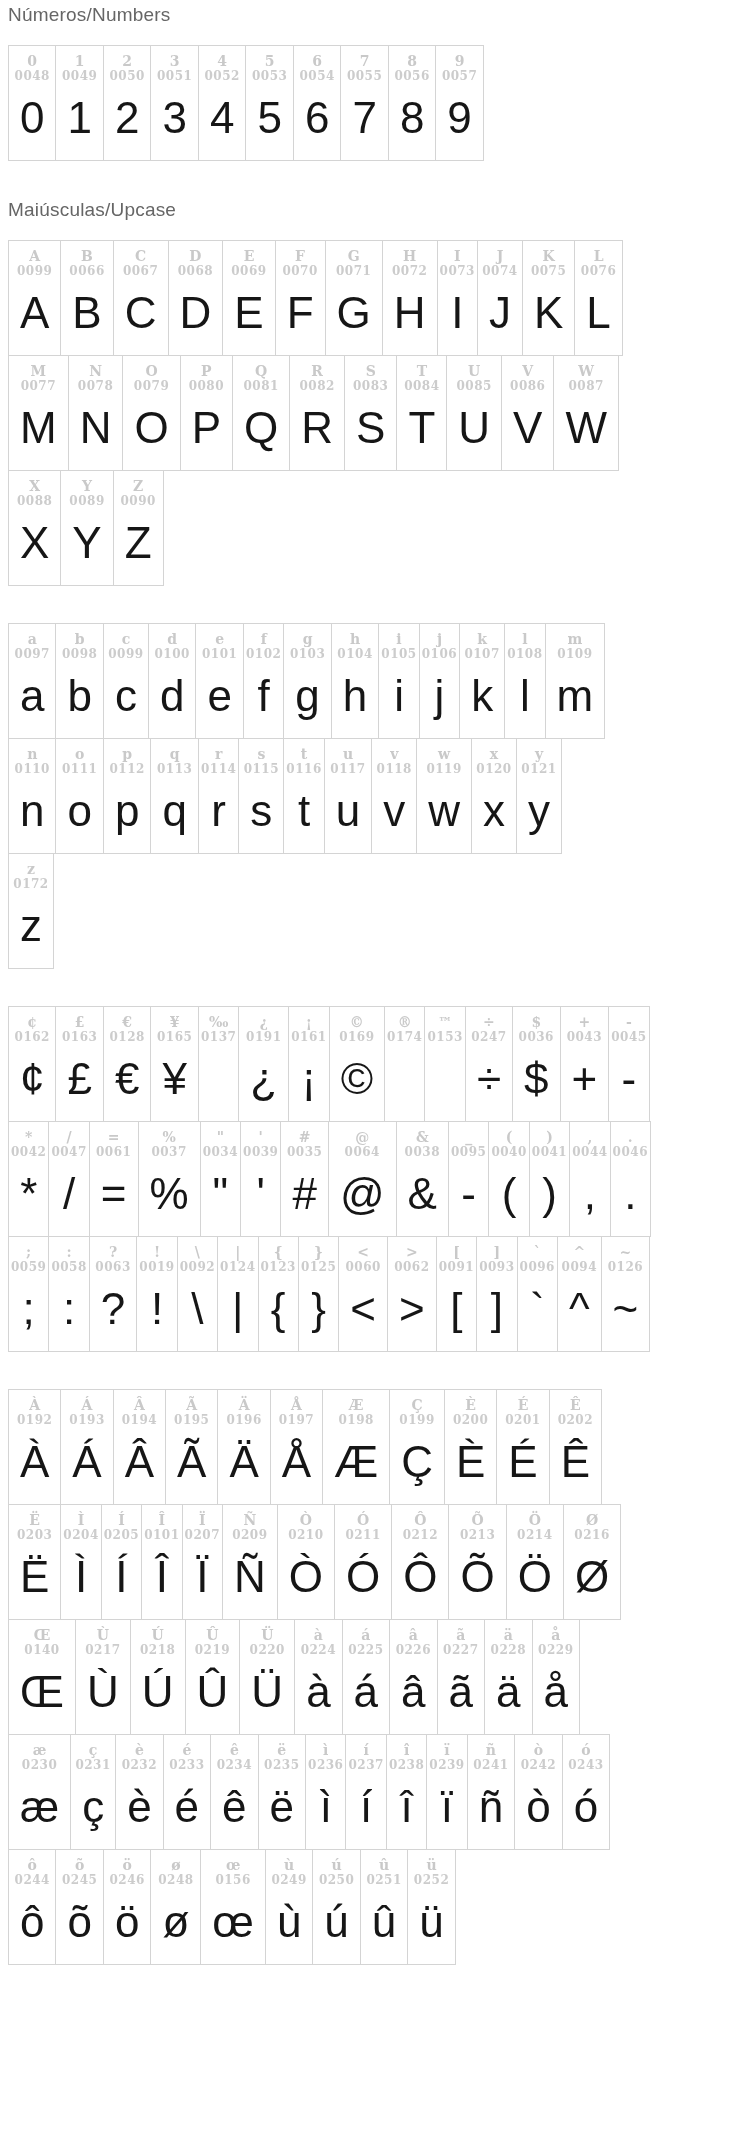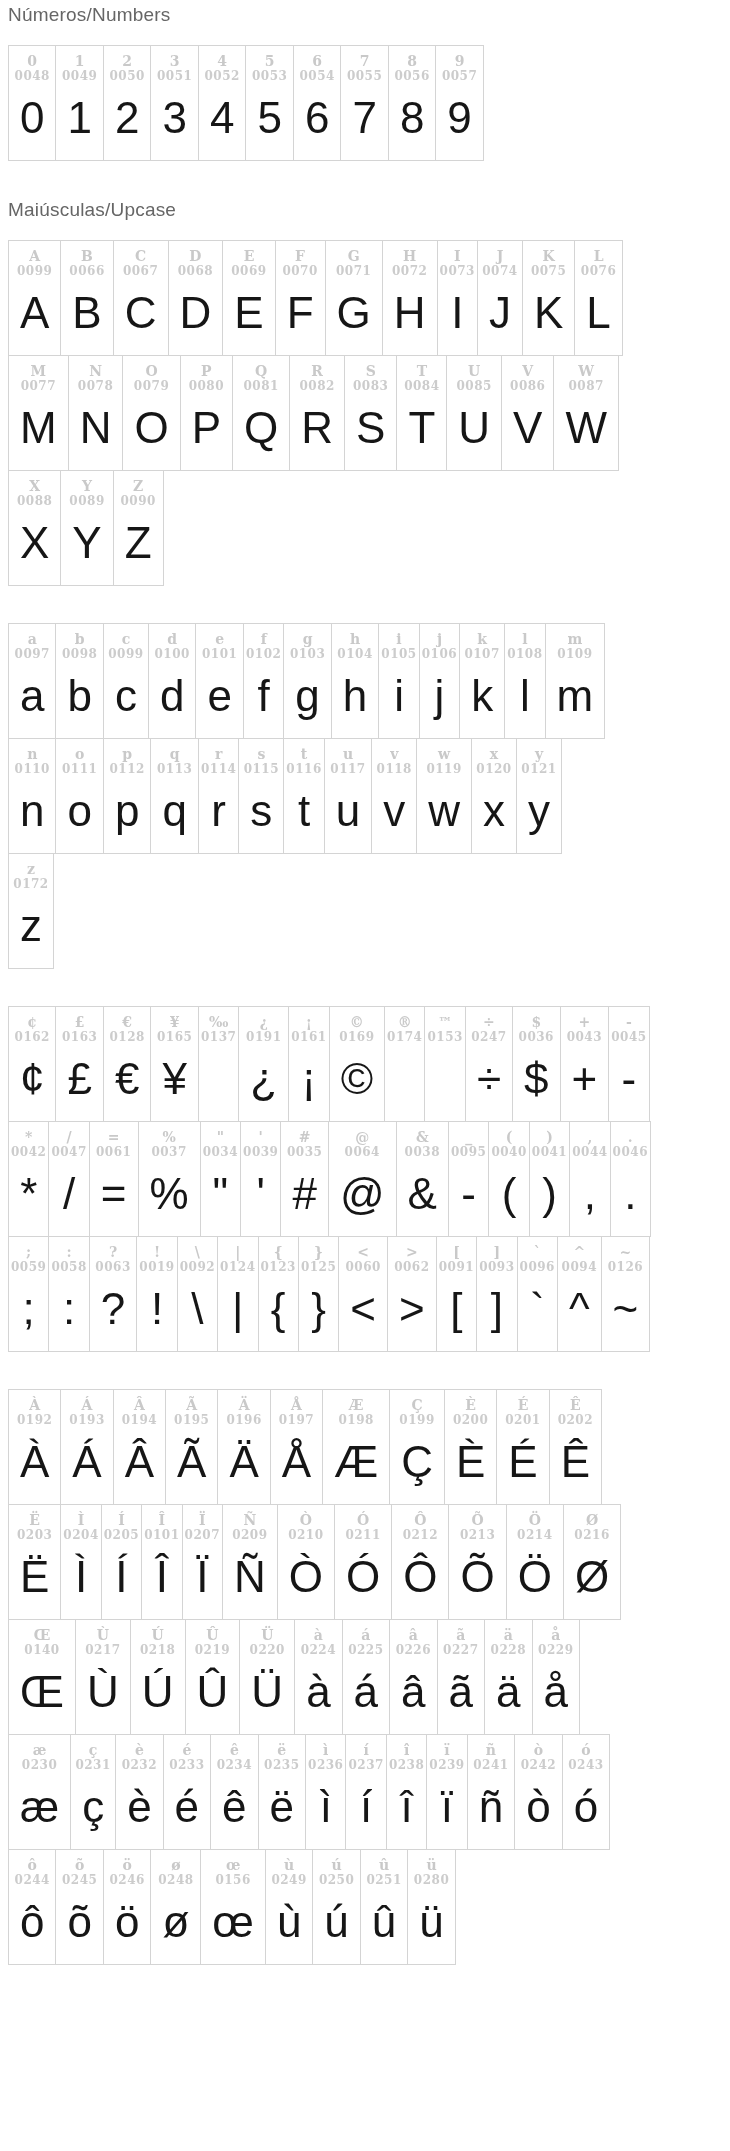--- a/index.html
+++ b/index.html
@@ -1073,19 +1073,19 @@
   </div>
 
   <div class="glyph-cell">
     <span class="ref-char">û</span>
     <span class="uni-code">0251</span>
     <span class="big-glyph">û</span>
   </div>
 
   <div class="glyph-cell">
     <span class="ref-char">ü</span>
-    <span class="uni-code">0280</span>
+    <span class="uni-code">0252</span>
     <span class="big-glyph">ü</span>
   </div>
 </div>
 </div>
   </div>
 </div>
 
 </body></html>

